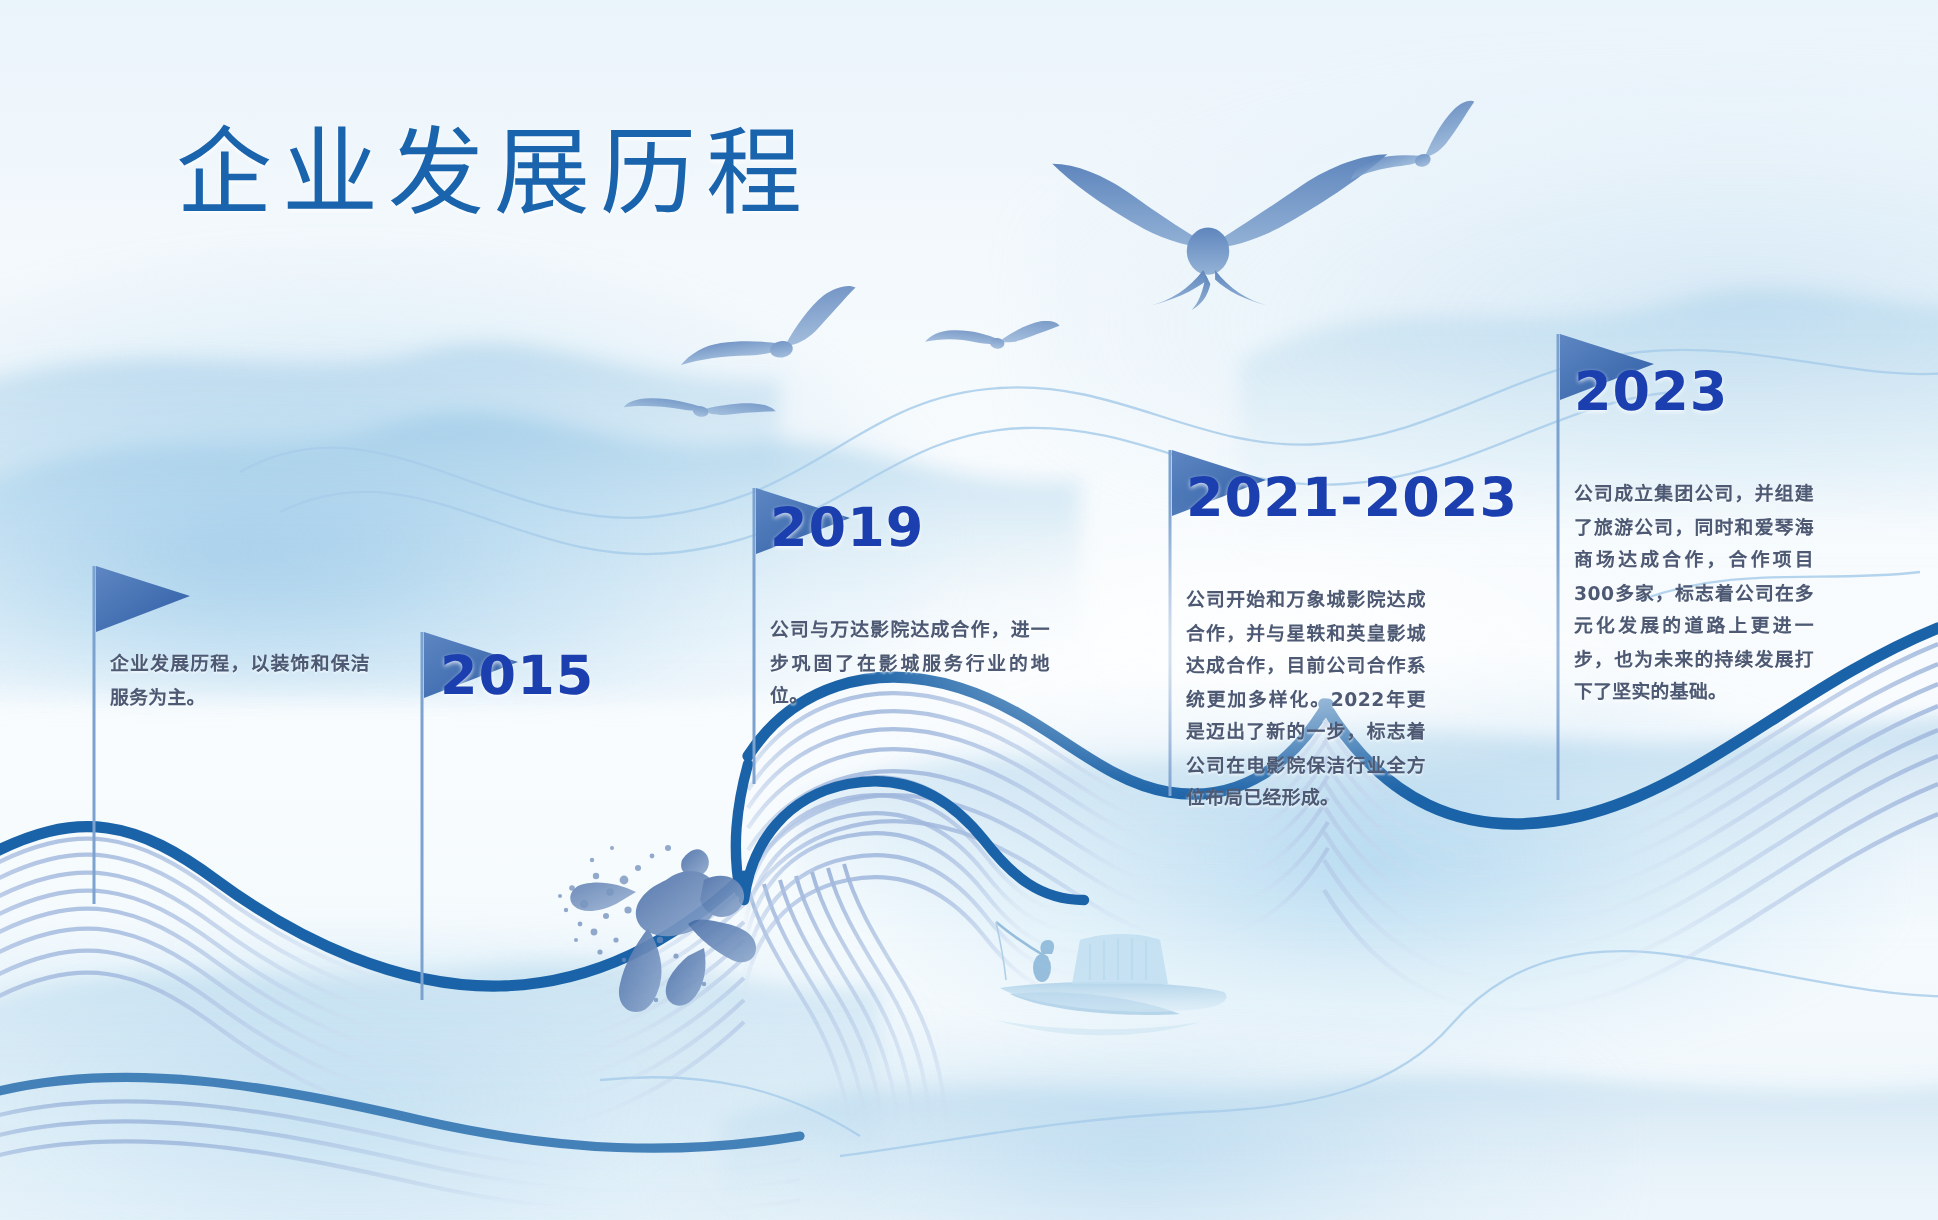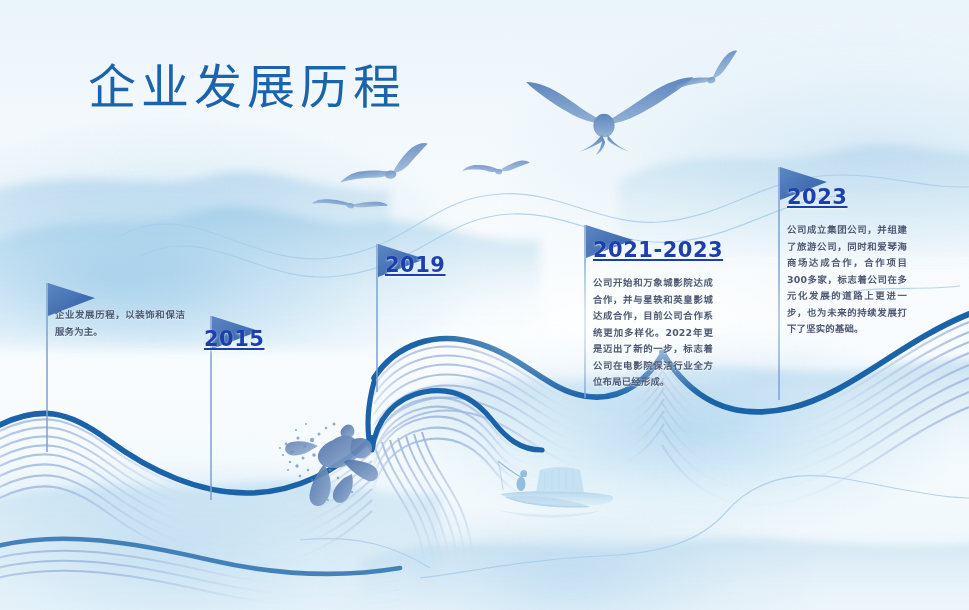--- a/index.html
+++ b/index.html
@@ -58,33 +58,32 @@
   .title{
     position:absolute;left:88px;top:58px;
     font-size:48px;line-height:58px;letter-spacing:5px;
     font-weight:500;color:#1a64ad;
     text-shadow:0 1px 2px rgba(255,255,255,.85);
     white-space:nowrap;
   }
   
   .milestone{position:absolute;}
   .year{
-    font-size:21px;font-weight:700;color:#1c3fb0;letter-spacing:.5px;
+    font-size:27px;font-weight:700;color:#1c3fb0;letter-spacing:.5px;
     line-height:24px;white-space:nowrap;
     text-shadow:0 1px 2px rgba(255,255,255,.75);
-    text-decoration:underline;
   }
   .desc{
-    margin-top:13px;
+    margin-top:31px;
     font-size:9.4px;line-height:16.5px;color:#4e5a74;font-weight:700;
     letter-spacing:.2px;text-align:justify;
     text-shadow:0 1px 1px rgba(255,255,255,.6);
   }
   #m2012{left:55px;top:294px;width:130px;}
-  #m2015{left:204px;top:327px;width:128px;}
+  #m2015{left:220px;top:327px;width:128px;}
   #m2019{left:385px;top:253px;width:140px;}
   #m2021{left:593px;top:238px;width:120px;}
   #m2023{left:787px;top:185px;width:120px;}
 </style>
 </head>
 <body>
 
 <div id="poster">
 
   <div class="wash wash-topleft"></div>
@@ -363,20 +362,21 @@
   <div class="milestone" id="m2012">
     <div class="desc">企业发展历程，以装饰和保洁服务为主。</div>
   </div>
 
   <div class="milestone" id="m2015">
     <div class="year">2015</div>
   </div>
 
   <div class="milestone" id="m2019">
     <div class="year">2019</div>
+    <div class="desc">公司与万达影院达成合作，进一步巩固了在影城服务行业的地位。</div>
   </div>
 
   <div class="milestone" id="m2021">
     <div class="year">2021-2023</div>
     <div class="desc">公司开始和万象城影院达成合作，并与星轶和英皇影城达成合作，目前公司合作系统更加多样化。2022年更是迈出了新的一步，标志着公司在电影院保洁行业全方位布局已经形成。</div>
   </div>
 
   <div class="milestone" id="m2023">
     <div class="year">2023</div>
     <div class="desc">公司成立集团公司，并组建了旅游公司，同时和爱琴海商场达成合作，合作项目300多家，标志着公司在多元化发展的道路上更进一步，也为未来的持续发展打下了坚实的基础。</div>

